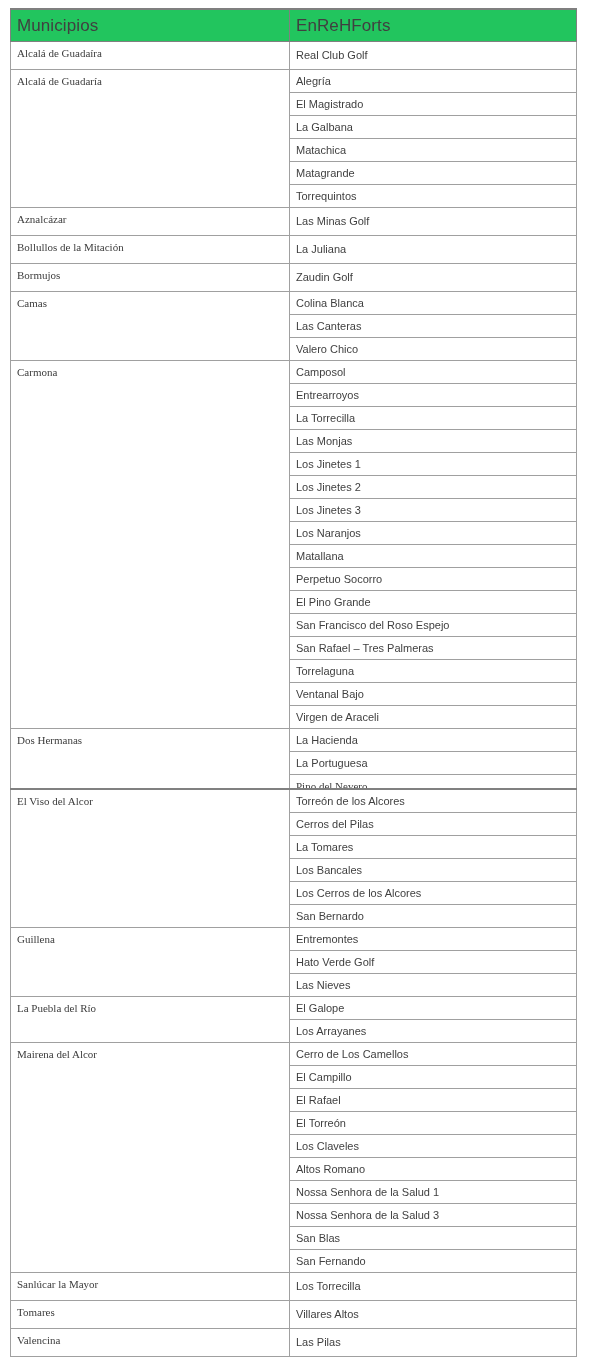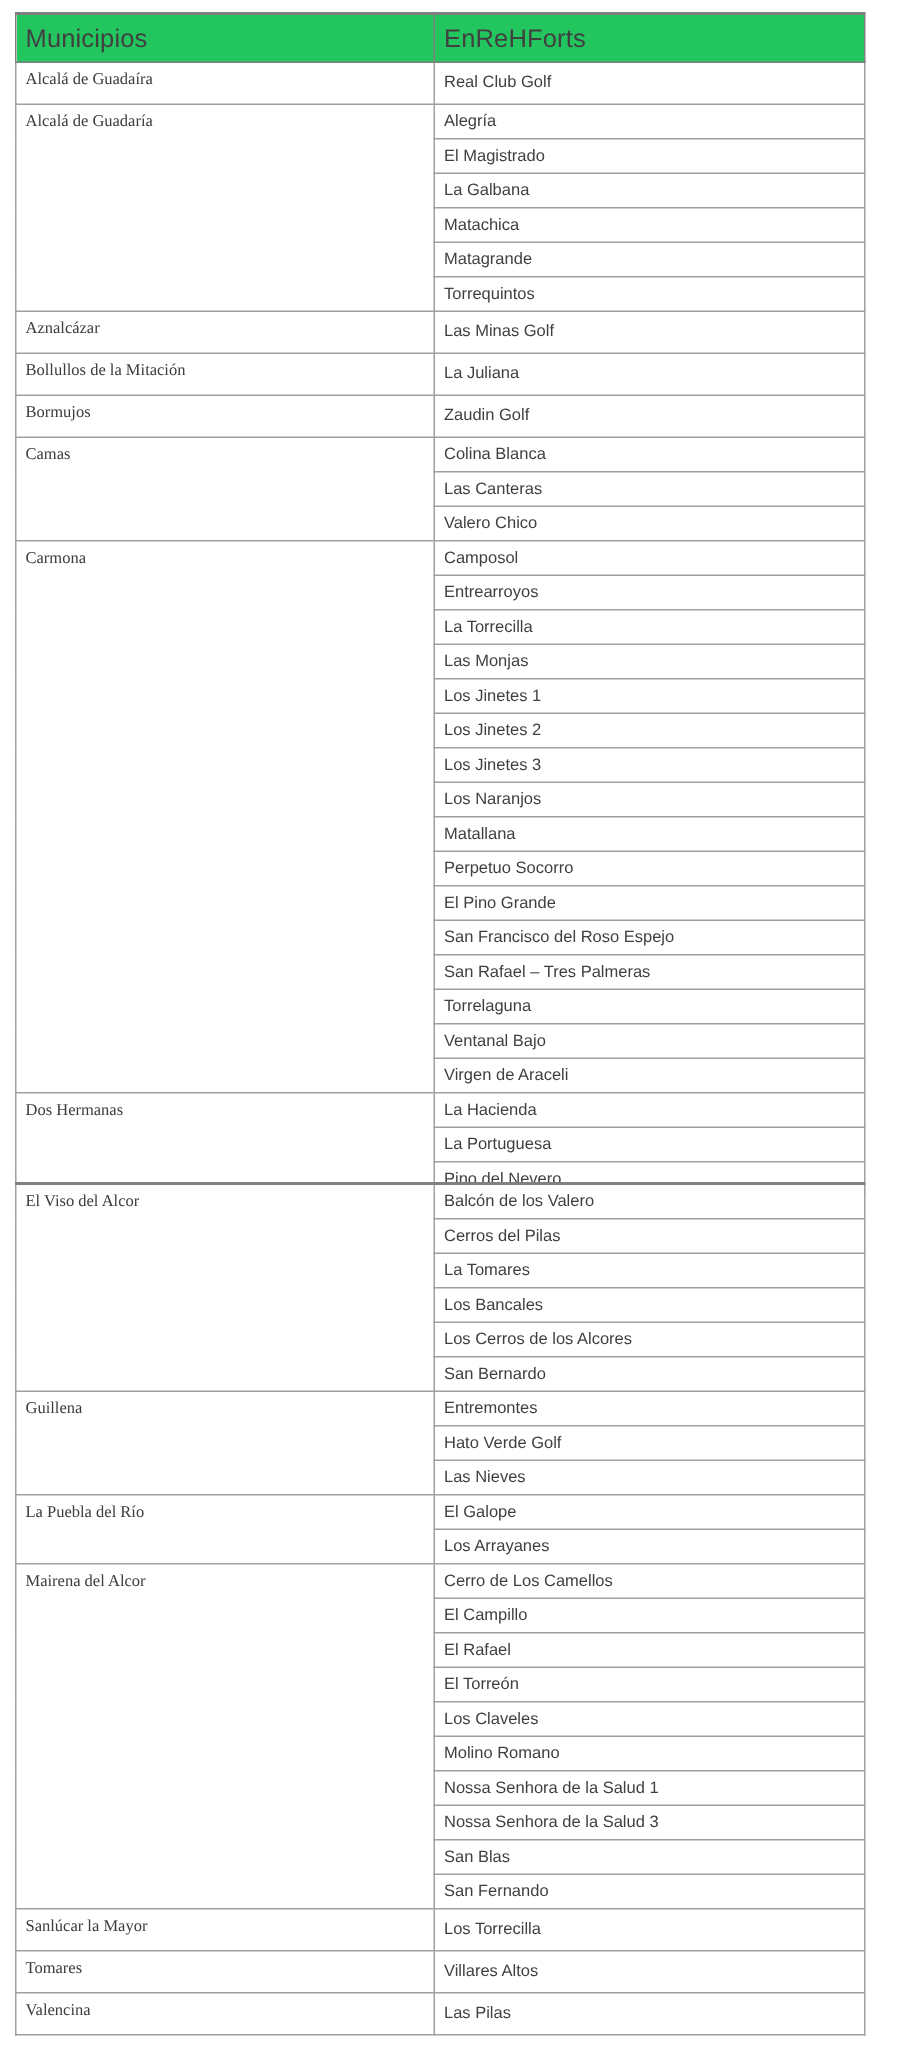--- a/index.html
+++ b/index.html
@@ -72,20 +72,21 @@
   
   .page-two table.doc-table td {
     border-color: #a0a0a0;
     margin-left: 34px;
   }
   .page-two table.doc-table tr:first-child td {
     border-top: 2px solid #808080;
   }
   .page-one table.doc-table tr:last-child td {
     border-bottom-color: #ffffff;
+    font-family: Liberation Serif, serif;
   }
 </style>
 </head>
 <body>
 
 <div class="page page-one" style="top:8px;">
   <table class="doc-table">
     <colgroup>
       <col class="c-muni">
       <col class="c-fort">
@@ -207,21 +208,21 @@
 
 <div class="page page-two" style="top:788px;">
   <table class="doc-table">
     <colgroup>
       <col class="c-muni">
       <col class="c-fort">
     </colgroup>
     <tbody id="body-two">
         <tr>
           <td class="muni-cell" rowspan="6">El Viso del Alcor</td>
-          <td class="fort-cell">Balcón de los Valero</td>
+          <td class="fort-cell">Torreón de los Alcores</td>
         </tr>
         <tr>
           <td class="fort-cell">Cerros del Pilas</td>
         </tr>
         <tr>
           <td class="fort-cell">La Tomares</td>
         </tr>
         <tr>
           <td class="fort-cell">Los Bancales</td>
         </tr>
@@ -258,21 +259,21 @@
         <tr>
           <td class="fort-cell">El Rafael</td>
         </tr>
         <tr>
           <td class="fort-cell">El Torreón</td>
         </tr>
         <tr>
           <td class="fort-cell">Los Claveles</td>
         </tr>
         <tr>
-          <td class="fort-cell">Molino Romano</td>
+          <td class="fort-cell">Altos Romano</td>
         </tr>
         <tr>
           <td class="fort-cell">Nossa Senhora de la Salud 1</td>
         </tr>
         <tr>
           <td class="fort-cell">Nossa Senhora de la Salud 3</td>
         </tr>
         <tr>
           <td class="fort-cell">San Blas</td>
         </tr>

